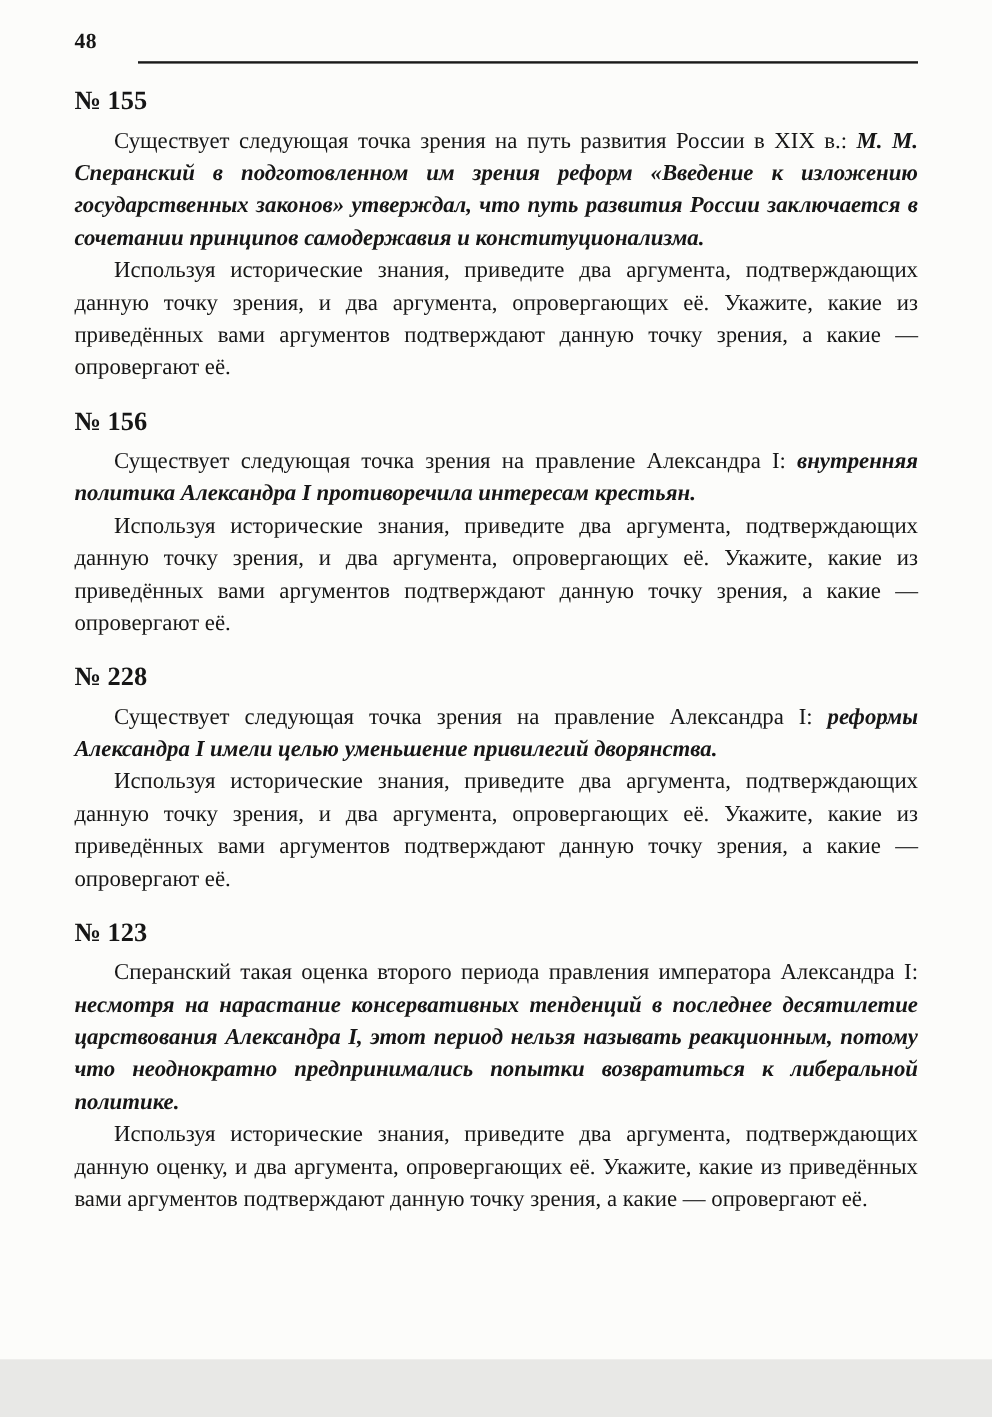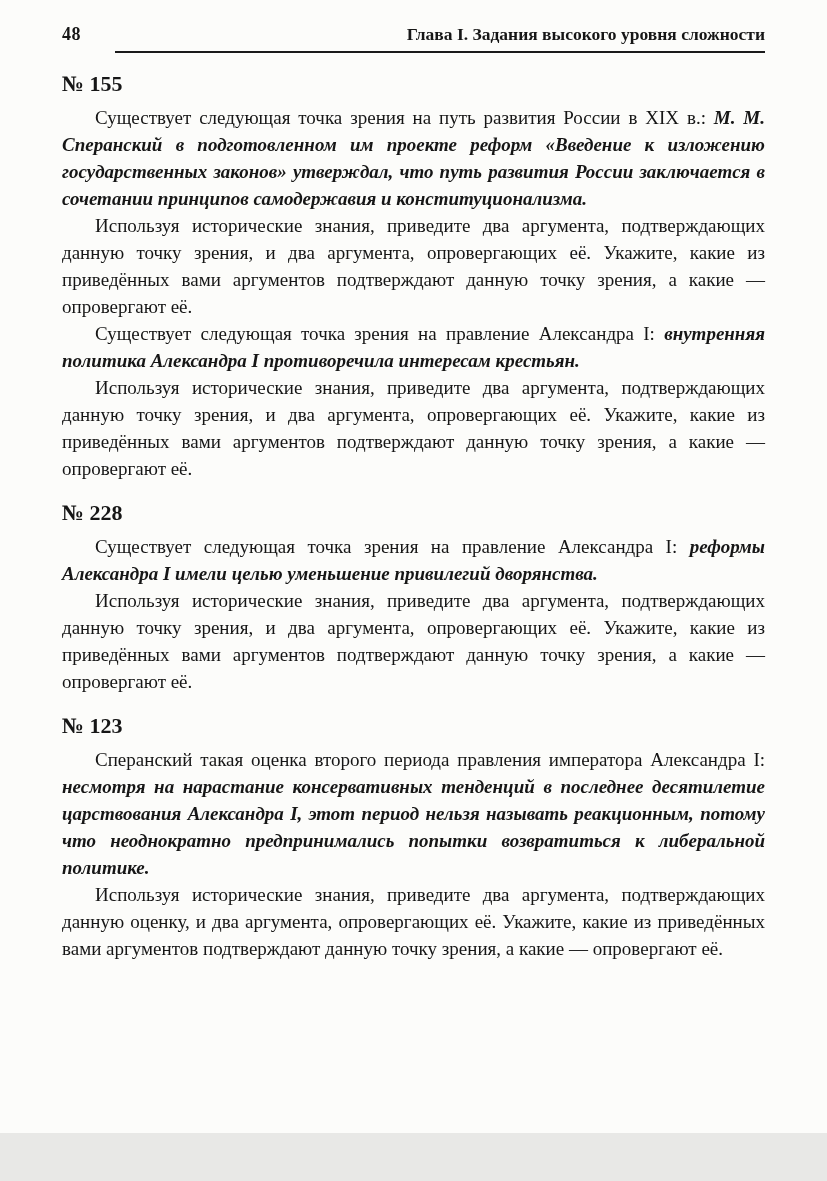--- a/index.html
+++ b/index.html
@@ -63,34 +63,34 @@
     }
     
   </style>
 </head>
 <body>
 
 <div class="page">
 
   <div class="page-header">
     <span class="page-num">48</span>
-    <span class="running-head">Глава I. Задания высокого уровня сложности</span>
   </div>
   <hr class="header-rule">
 
   <div class="body-text">
 
 
     <section>
       <h2 class="task-number">№ 155</h2>
-      <p class="para"><span>Существует следующая точка зрения на путь развития России в XIX в.: </span><em class="quote">М. М. Сперанский в подготовленном им проекте реформ «Введение к изложению государственных законов» утверждал, что путь развития России заключается в сочетании принципов самодержавия и конституционализма.</em></p>
+      <p class="para"><span>Существует следующая точка зрения на путь развития России в XIX в.: </span><em class="quote">М. М. Сперанский в подготовленном им зрения реформ «Введение к изложению государственных законов» утверждал, что путь развития России заключается в сочетании принципов самодержавия и конституционализма.</em></p>
       <p class="para">Используя исторические знания, приведите два аргумента, подтверждающих данную точку зрения, и два аргумента, опровергающих её. Укажите, какие из приведённых вами аргументов подтверждают данную точку зрения, а какие — опровергают её.</p>
     </section>
 
     <section>
+      <h2 class="task-number">№ 156</h2>
       <p class="para"><span>Существует следующая точка зрения на правление Александра I: </span><em class="quote">внутренняя политика Александра I противоречила интересам крестьян.</em></p>
       <p class="para">Используя исторические знания, приведите два аргумента, подтверждающих данную точку зрения, и два аргумента, опровергающих её. Укажите, какие из приведённых вами аргументов подтверждают данную точку зрения, а какие — опровергают её.</p>
     </section>
 
     <section>
       <h2 class="task-number">№ 228</h2>
       <p class="para"><span>Существует следующая точка зрения на правление Александра I: </span><em class="quote">реформы Александра I имели целью уменьшение привилегий дворянства.</em></p>
       <p class="para">Используя исторические знания, приведите два аргумента, подтверждающих данную точку зрения, и два аргумента, опровергающих её. Укажите, какие из приведённых вами аргументов подтверждают данную точку зрения, а какие — опровергают её.</p>
     </section>
 

